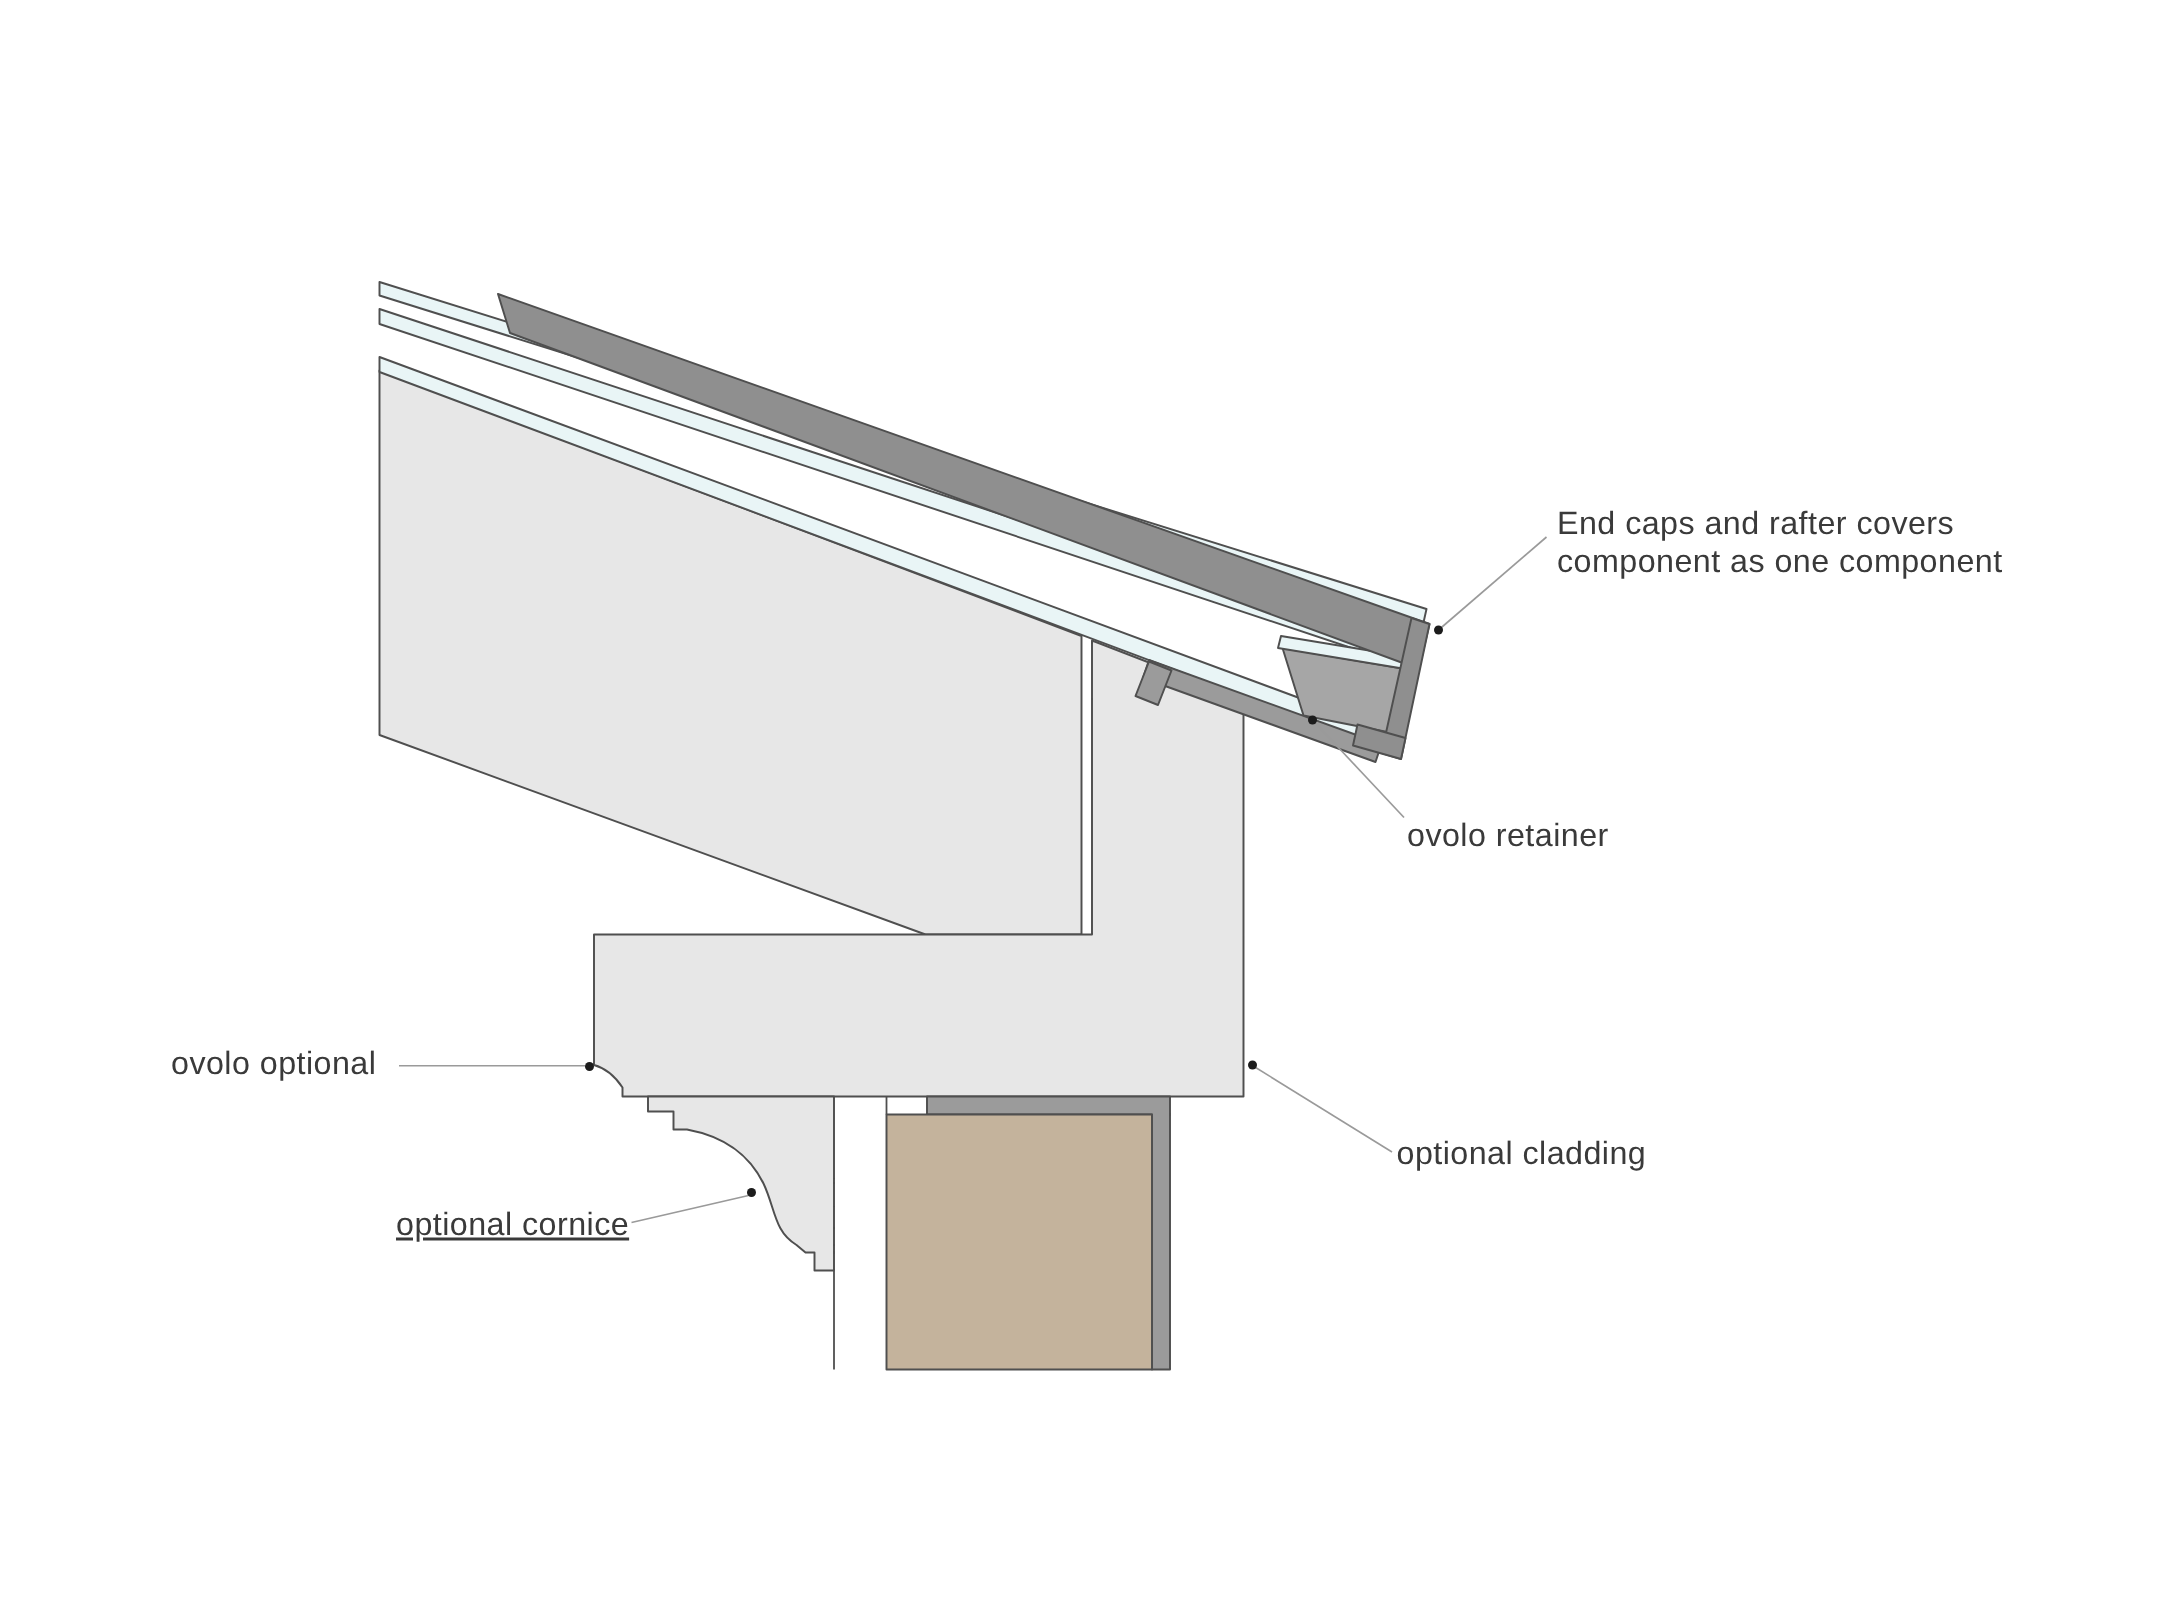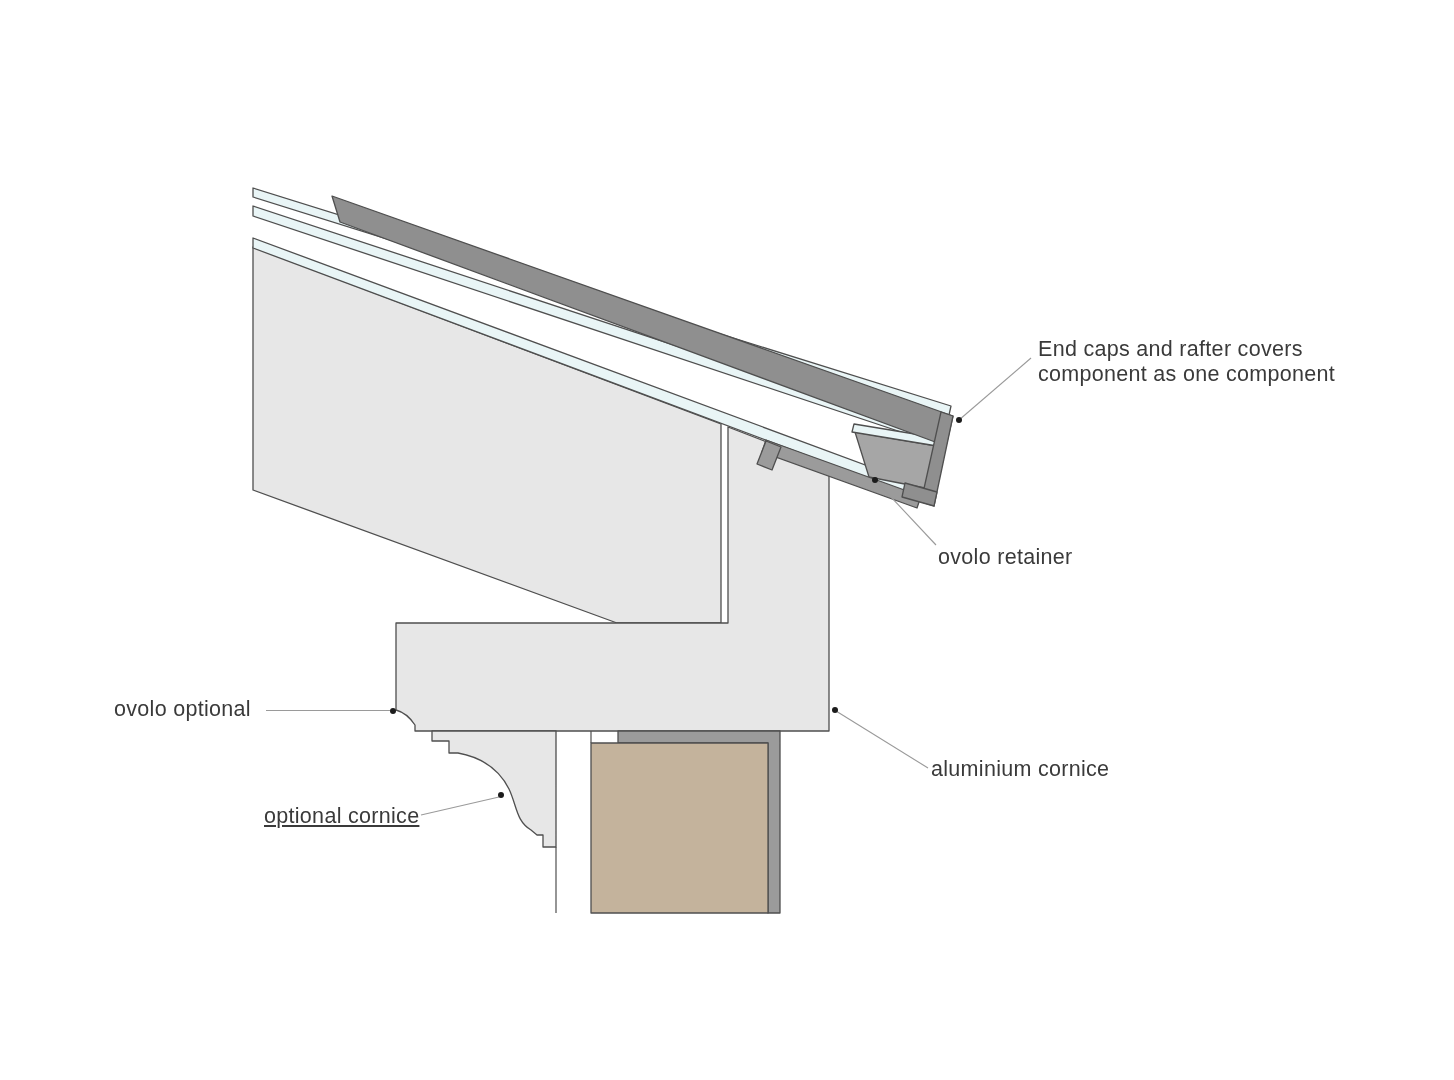--- a/index.html
+++ b/index.html
@@ -81,15 +81,15 @@
     <div>End caps and rafter covers</div>
     <div>component as one component</div>
   </div>
 
   <div class="diagram-label" style="left:938px; top:545px;">ovolo retainer</div>
 
   <div class="diagram-label" style="left:114px; top:697px;">ovolo optional</div>
 
   <div class="diagram-label" style="left:264px; top:804px;text-decoration:underline;">optional cornice</div>
 
-  <div class="diagram-label" style="left:931px; top:757px;">aluminium cornice</div>
+  <div class="diagram-label" style="left:931px; top:757px;">optional cladding</div>
 
 </div>
 
 </body></html>

